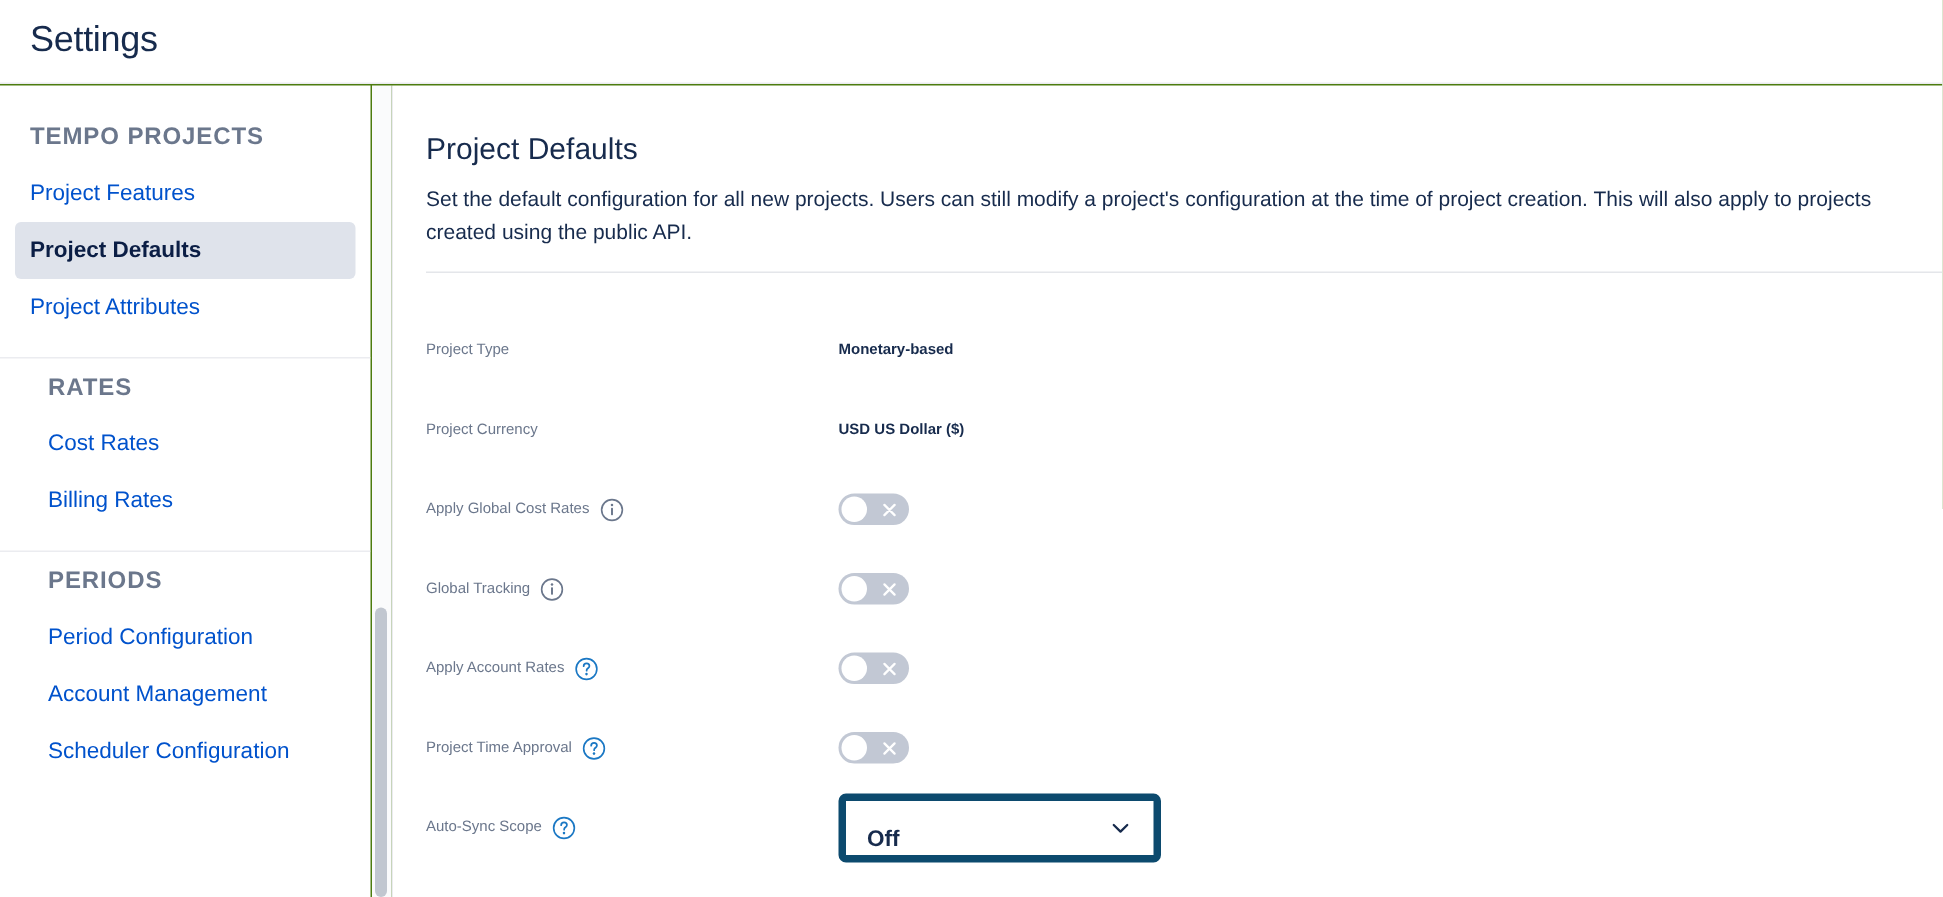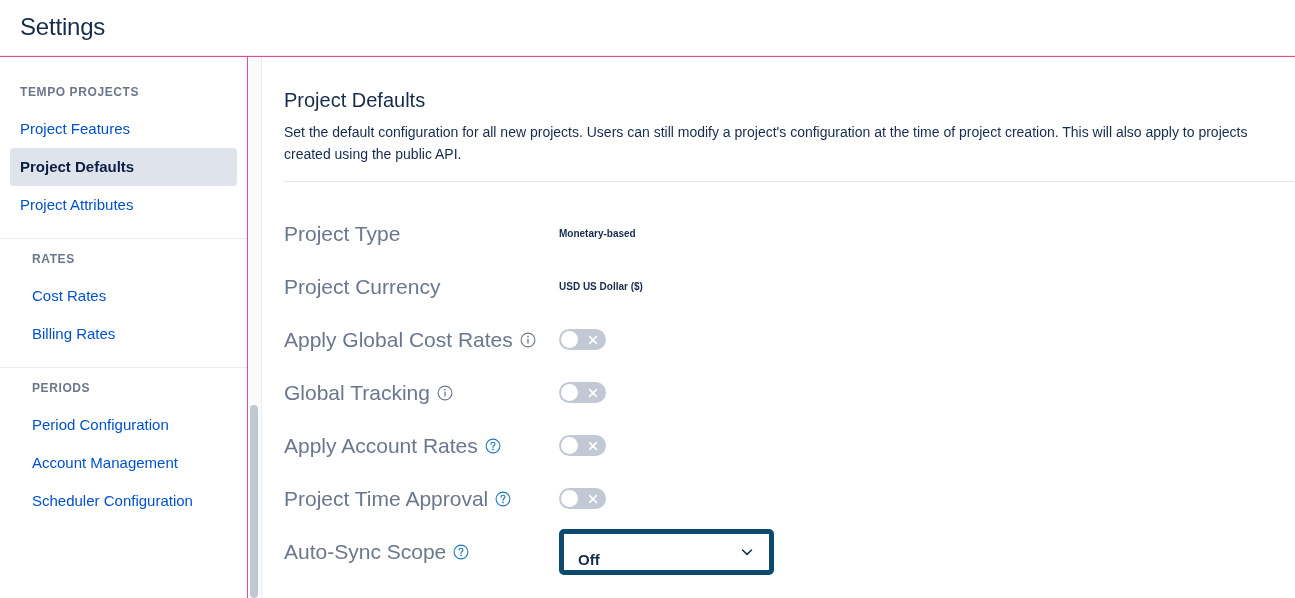--- a/index.html
+++ b/index.html
@@ -10,21 +10,21 @@
     overflow: hidden;
     background: #ffffff;
     font-family: "Liberation Sans", sans-serif;
     -webkit-font-smoothing: antialiased;
   }
 
   #app {
     position: relative;
     width: 1295px;
     height: 598px;
-    background: #ec4899;
+    background: #4d7c0f;
   }
 
   
   .page-header {
     position: absolute;
     left: 0; top: 0;
     width: 1295px;
     height: 56px;
     background: #ffffff;
     border-bottom: 1px solid #EBECF0;
@@ -52,21 +52,21 @@
   }
   .sidebar-inner {
     position: relative;
     width: 247px;
     padding-top: 14px;
   }
   .nav-section { position: relative; }
   .nav-section + .nav-section { border-top: 1px solid #EBECF0; padding-left: 12px; }
 
   .nav-heading {
-    font-size: 12px;
+    font-size: 16px;
     font-weight: 700;
     letter-spacing: 0.6px;
     color: #6B778C;
     padding: 12px 0 10px 20px;
     text-transform: uppercase;
     line-height: 16px;
   }
   .nav-section:first-child .nav-heading { padding-top: 13px; }
 
   .nav-list { list-style: none; padding: 0 10px 14px 10px; }
@@ -161,21 +161,21 @@
   }
   .form-row {
     position: relative;
     height: 53px;
     display: flex;
     align-items: center;
   }
   .row-label {
     width: 275px;
     flex: 0 0 275px;
-    font-size: 21px;
+    font-size: 10px;
     line-height: 20px;
     color: #6B778C;
     display: flex;
     align-items: center;
     gap: 7px;
     white-space: nowrap;
   }
   .row-value {
     font-size: 10px;
     line-height: 20px;

